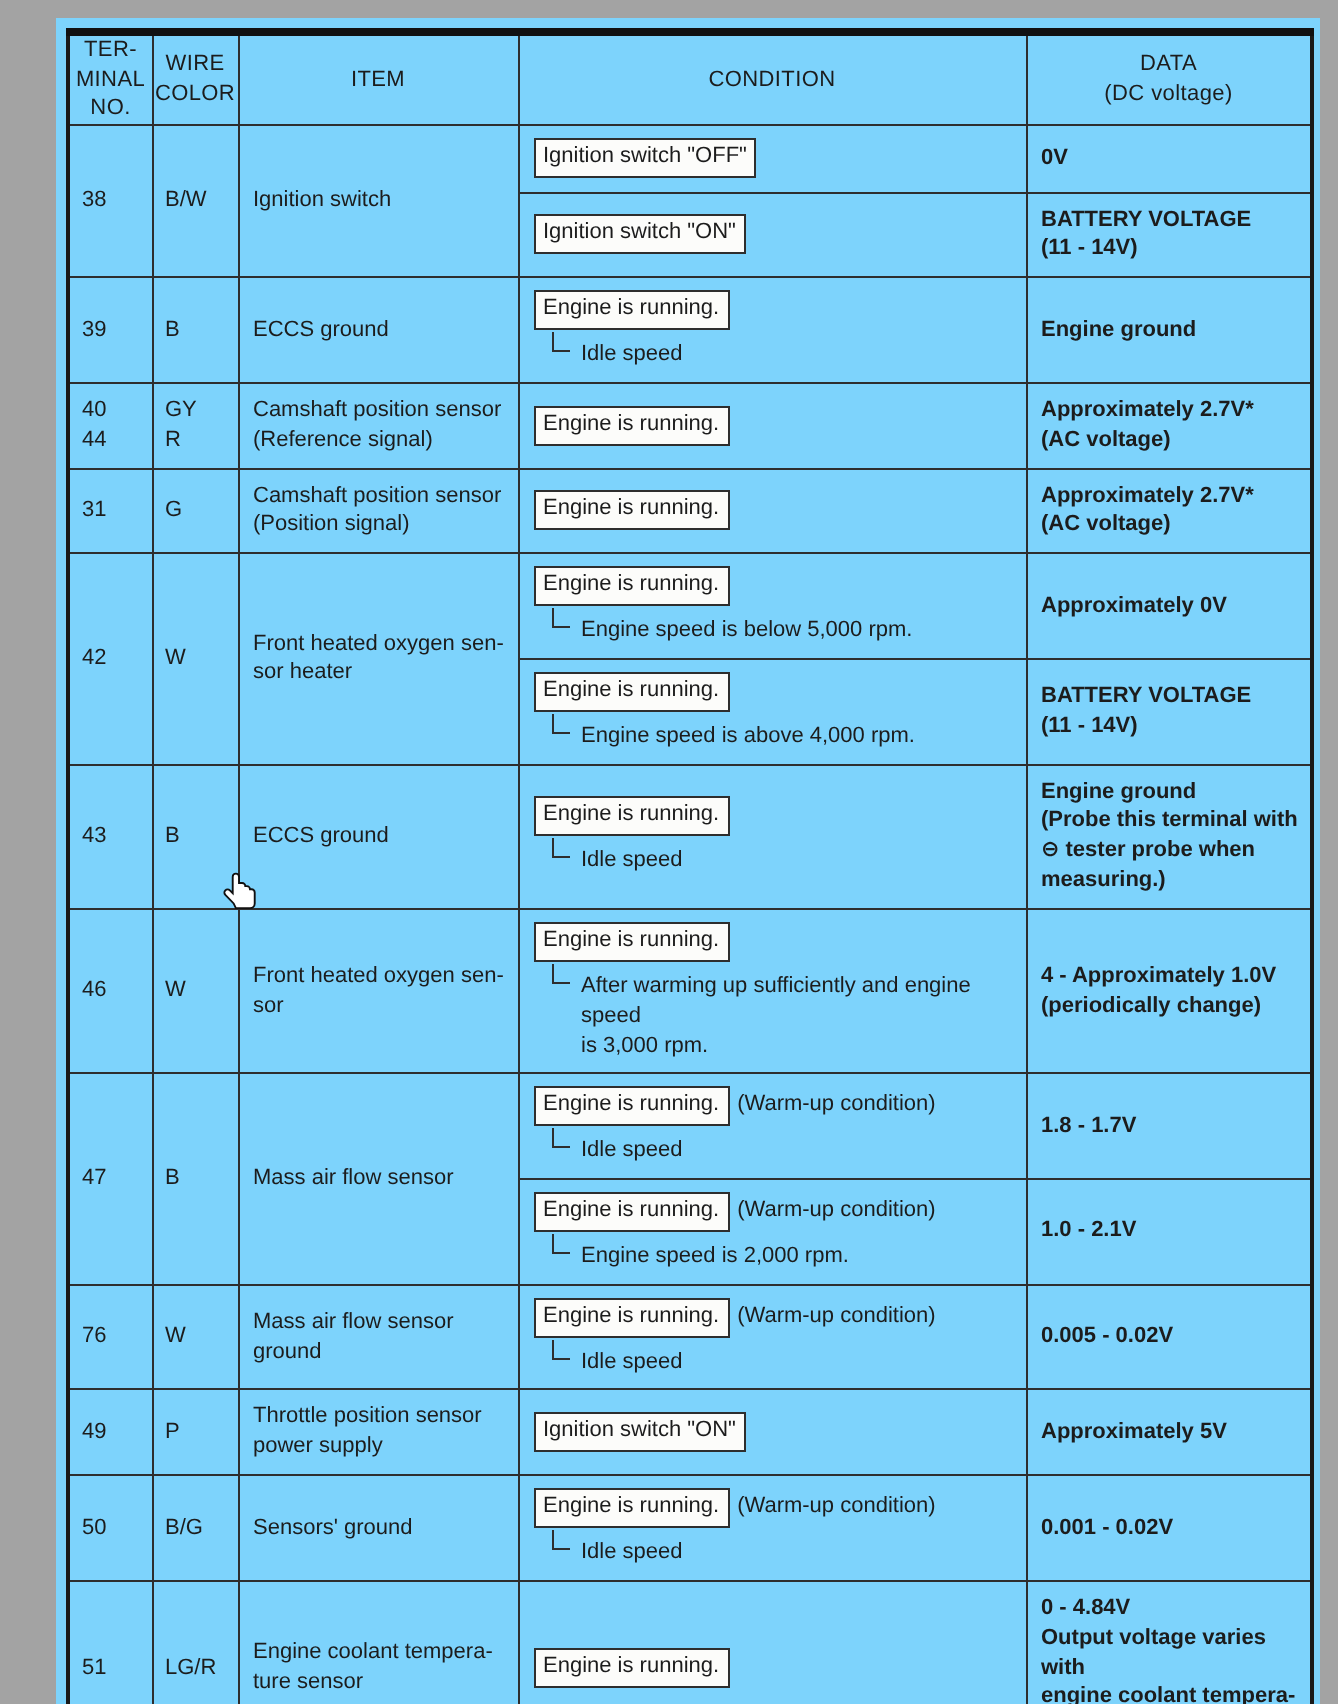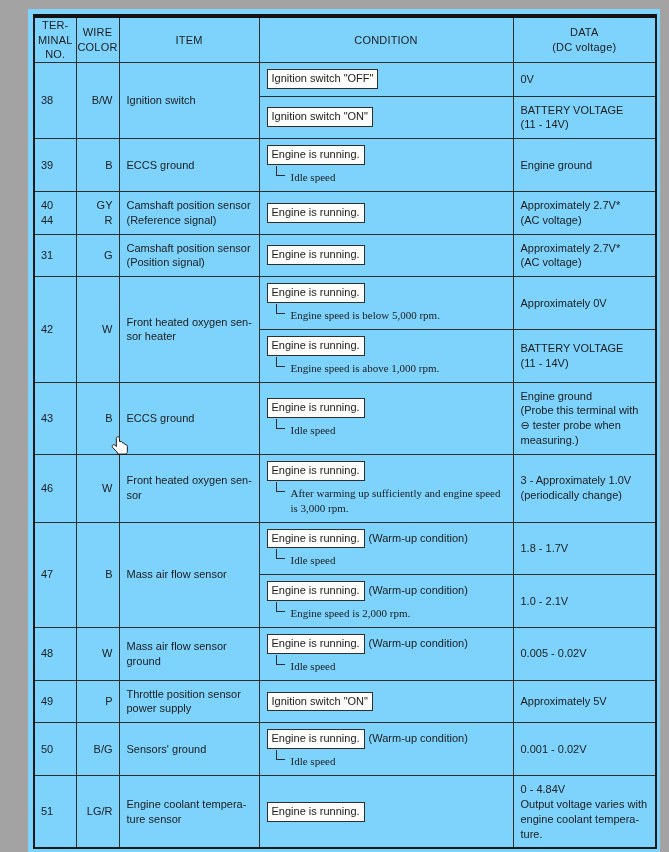--- a/index.html
+++ b/index.html
@@ -32,39 +32,39 @@
   th {
     font-weight:normal;
     text-align:center;
     white-space:pre-line;
     height:46px;
     line-height:1.3;
     letter-spacing:.2px;
   }
   td { padding:6px 6px; height:34px; line-height:1.35; }
   .c-term  { text-align:left; white-space:pre-line; }
-  .c-wire  { text-align:right; white-space:pre-line; }
+  .c-wire  { text-align:left; white-space:pre-line; }
   .c-item  { white-space:pre-line; padding-left:7px; }
-  .c-data  { white-space:pre-line; padding-left:7px; }
+  .c-data  { white-space:pre-line; padding-left:7px;font-weight:bold; }
   .c-cond  { padding-left:7px; }
   .cond-box {
     display:inline-block;
     border:1px solid #2e2e2e;
     padding:1px 4px 2px 4px;
     background:#fcfcfa;
   }
   .cond-after { margin-left:4px; }
   .cond-sub { display:flex; align-items:flex-start; margin:5px 0 0 9px; }
   .elbow {
     flex:none; width:9px; height:10px;
     border-left:1px solid #2e2e2e;
     border-bottom:1px solid #2e2e2e;
     margin:-4px 6px 0 0;
   }
-  .sub-text { white-space:pre-line;font-family:Liberation Serif, serif; }
+  .sub-text { white-space:pre-line; }
   .cursor { position:absolute; left:110px; top:436px; width:19px; height:22px; }
 </style>
 </head>
 <body>
 
 <div class="page">
   <table>
     <colgroup>
       <col style="width:42px">
       <col style="width:43px">
@@ -135,21 +135,21 @@
 sor heater</td>
           <td class="c-cond"><span class="cond-box">Engine is running.</span><div class="cond-sub">
               <span class="elbow"></span>
               <span class="sub-text">Engine speed is below 5,000 rpm.</span>
             </div></td>
           <td class="c-data">Approximately 0V</td>
         </tr>
         <tr>
           <td class="c-cond"><span class="cond-box">Engine is running.</span><div class="cond-sub">
               <span class="elbow"></span>
-              <span class="sub-text">Engine speed is above 1,000 rpm.</span>
+              <span class="sub-text">Engine speed is above 4,000 rpm.</span>
             </div></td>
           <td class="c-data">BATTERY VOLTAGE
 (11 - 14V)</td>
         </tr>
         <tr>
           <td class="c-term">43</td>
           <td class="c-wire">B</td>
           <td class="c-item">ECCS ground</td>
           <td class="c-cond"><span class="cond-box">Engine is running.</span><div class="cond-sub">
               <span class="elbow"></span>
@@ -163,42 +163,42 @@
         <tr>
           <td class="c-term">46</td>
           <td class="c-wire">W</td>
           <td class="c-item">Front heated oxygen sen-
 sor</td>
           <td class="c-cond"><span class="cond-box">Engine is running.</span><div class="cond-sub">
               <span class="elbow"></span>
               <span class="sub-text">After warming up sufficiently and engine speed
 is 3,000 rpm.</span>
             </div></td>
-          <td class="c-data">3 - Approximately 1.0V
+          <td class="c-data">4 - Approximately 1.0V
 (periodically change)</td>
         </tr>
         <tr>
           <td class="c-term" rowspan="2">47</td>
           <td class="c-wire" rowspan="2">B</td>
           <td class="c-item" rowspan="2">Mass air flow sensor</td>
           <td class="c-cond"><span class="cond-box">Engine is running.</span><span class="cond-after">(Warm-up condition)</span><div class="cond-sub">
               <span class="elbow"></span>
               <span class="sub-text">Idle speed</span>
             </div></td>
           <td class="c-data">1.8 - 1.7V</td>
         </tr>
         <tr>
           <td class="c-cond"><span class="cond-box">Engine is running.</span><span class="cond-after">(Warm-up condition)</span><div class="cond-sub">
               <span class="elbow"></span>
               <span class="sub-text">Engine speed is 2,000 rpm.</span>
             </div></td>
           <td class="c-data">1.0 - 2.1V</td>
         </tr>
         <tr>
-          <td class="c-term">48</td>
+          <td class="c-term">76</td>
           <td class="c-wire">W</td>
           <td class="c-item">Mass air flow sensor
 ground</td>
           <td class="c-cond"><span class="cond-box">Engine is running.</span><span class="cond-after">(Warm-up condition)</span><div class="cond-sub">
               <span class="elbow"></span>
               <span class="sub-text">Idle speed</span>
             </div></td>
           <td class="c-data">0.005 - 0.02V</td>
         </tr>
         <tr>

